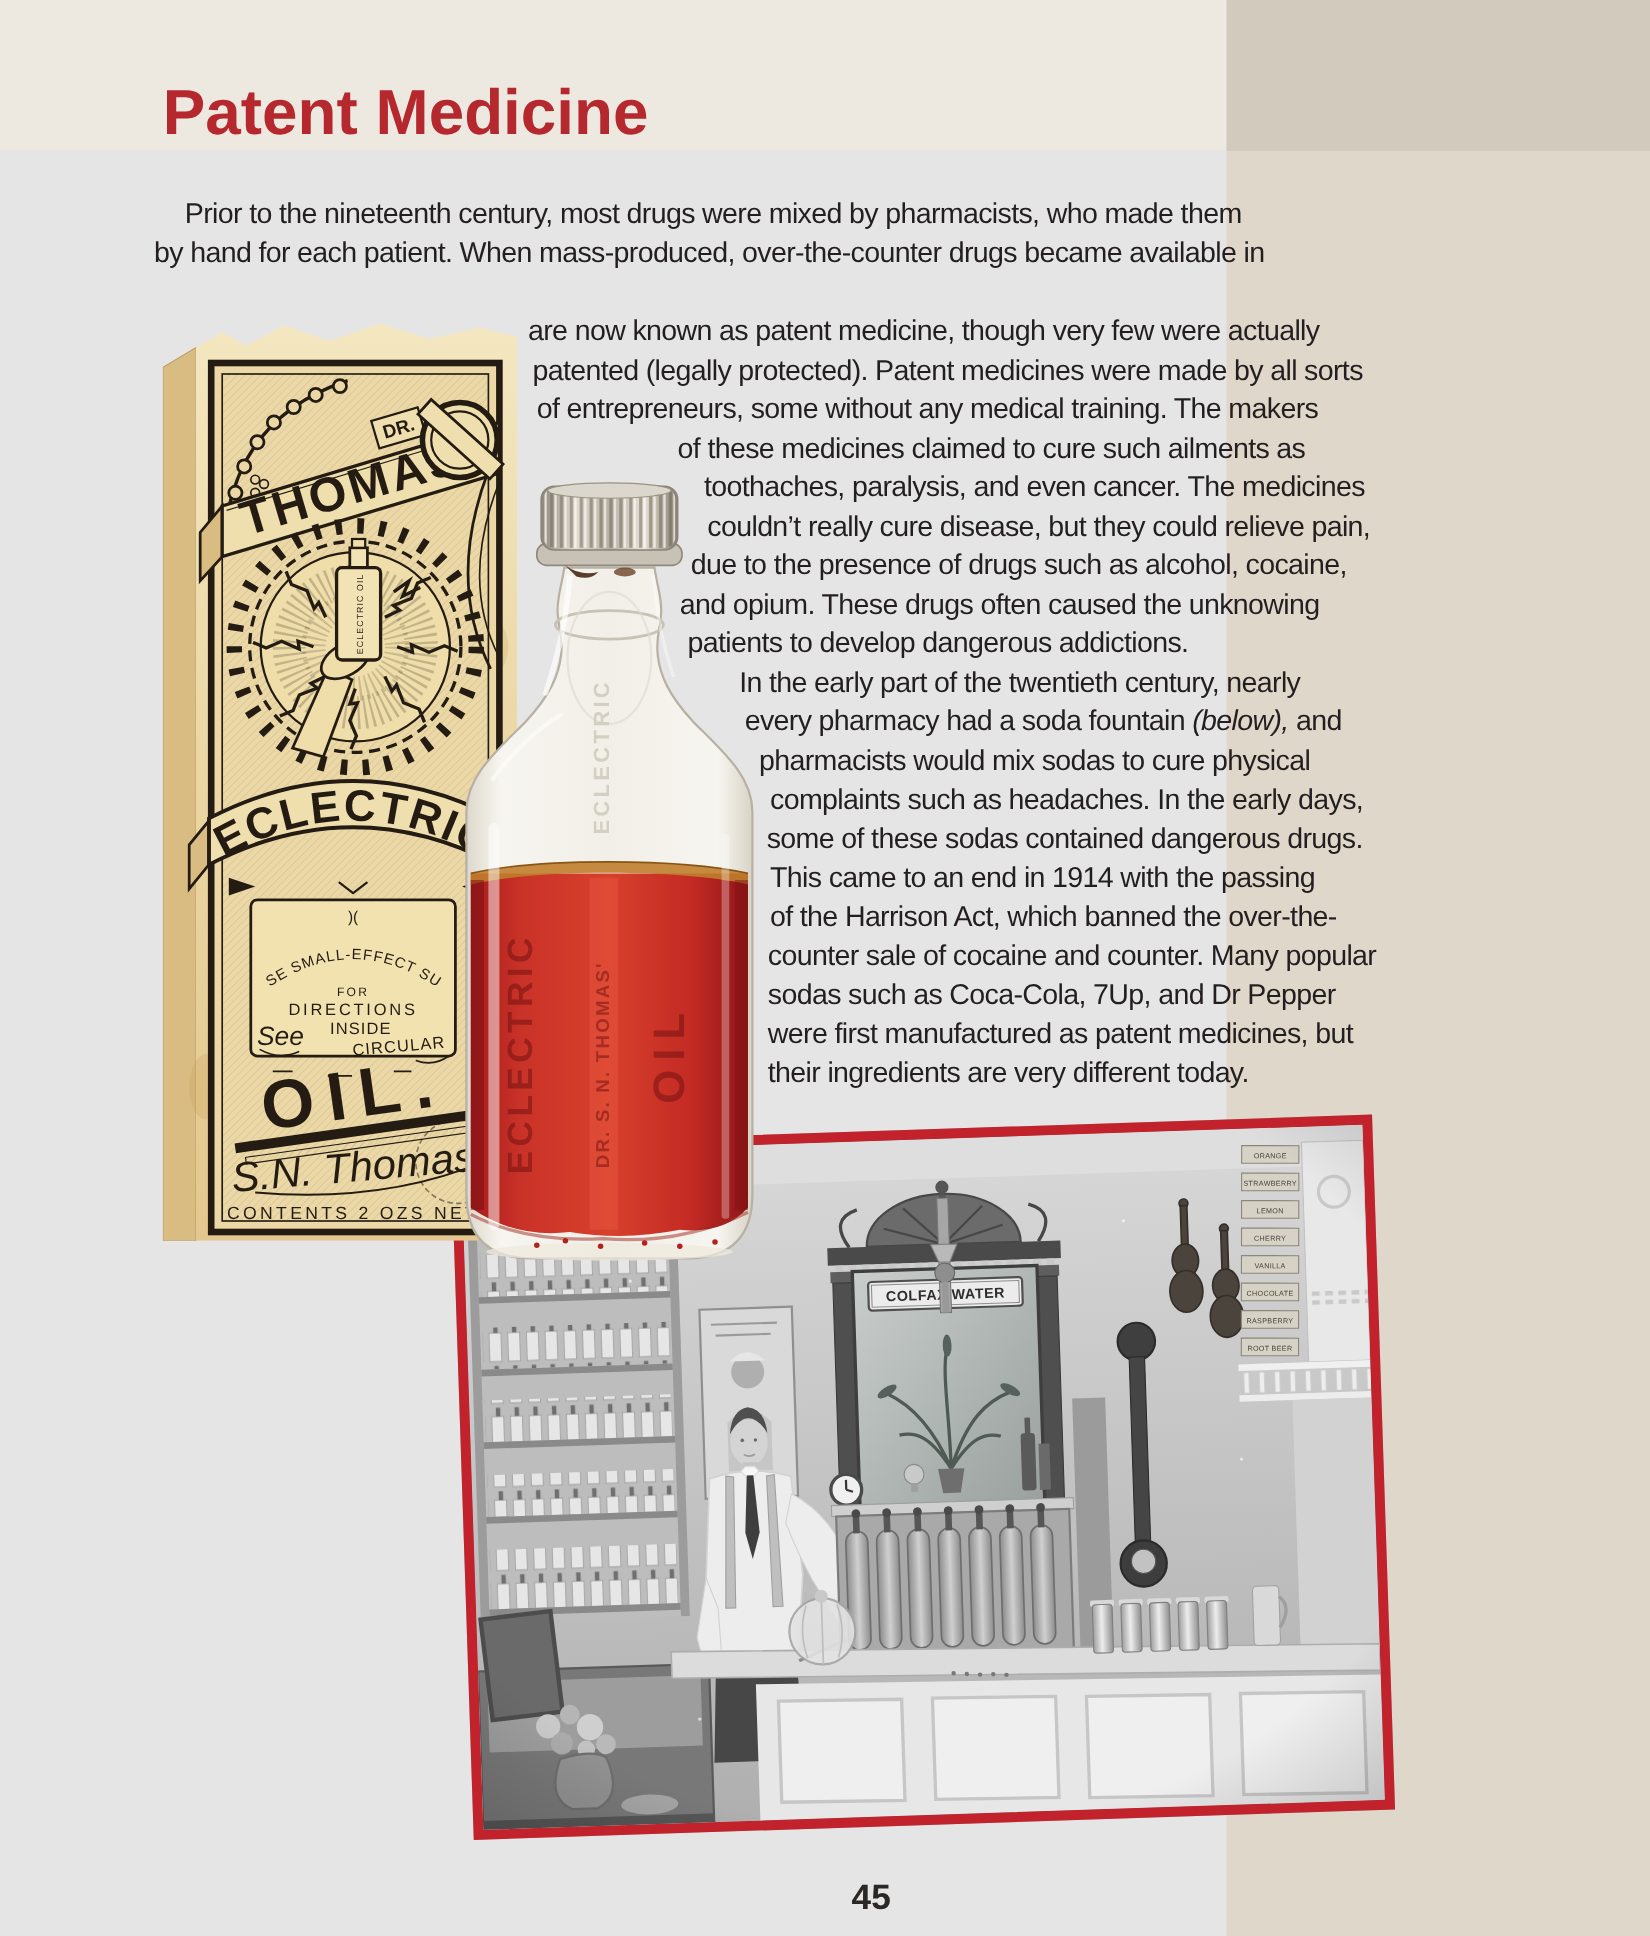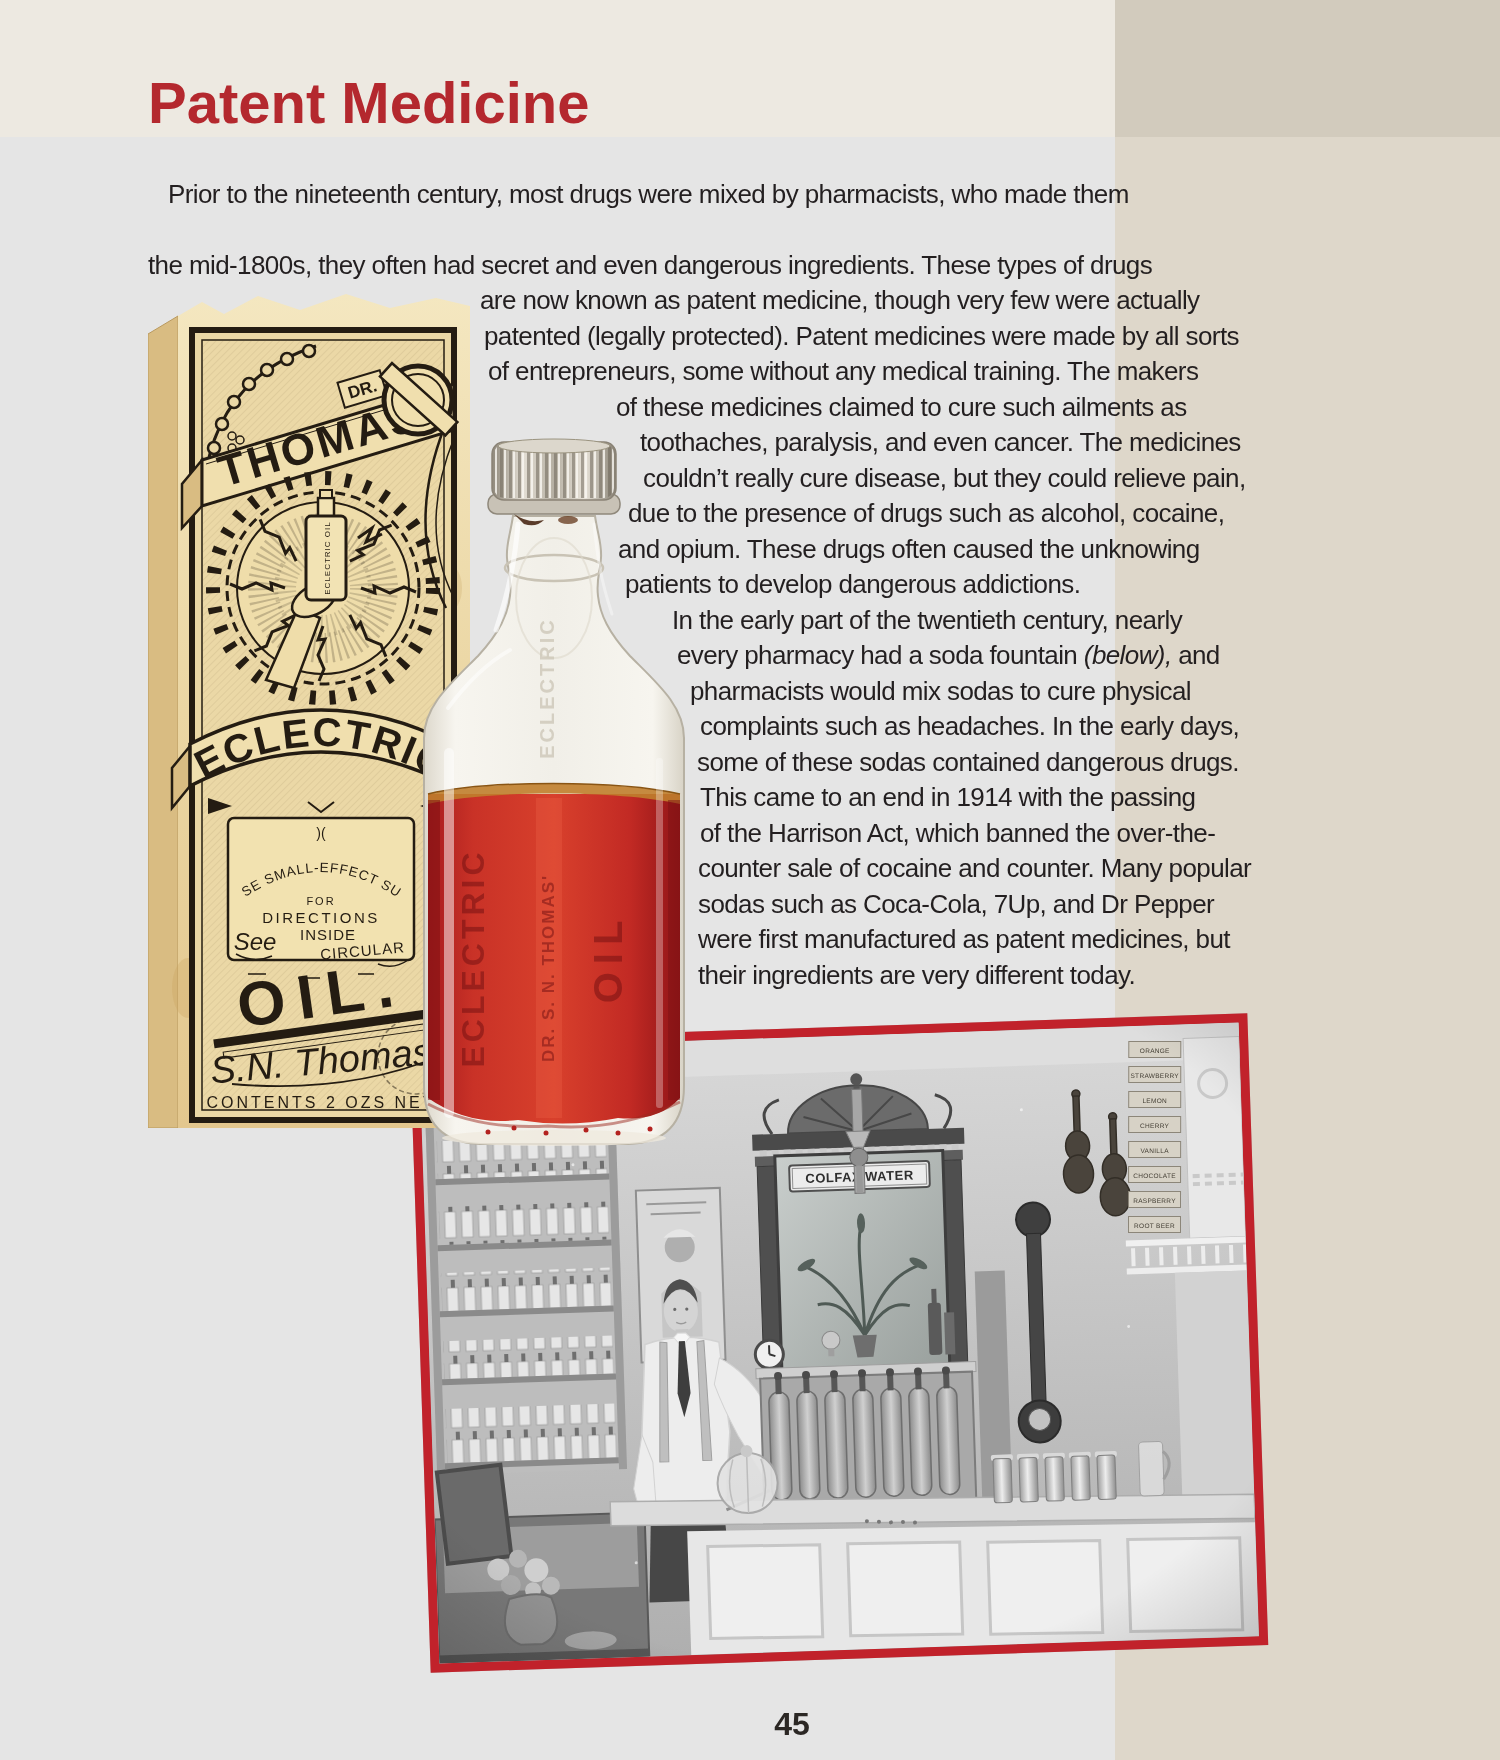--- a/index.html
+++ b/index.html
@@ -26,21 +26,21 @@
 
 <div class="page">
 
   <div class="band"></div>
   <div class="header"></div>
   <div class="header-band"></div>
 
   <h1 class="title">Patent Medicine</h1>
 
   <div class="bl" style="left:168px;top:181px">Prior to the nineteenth century, most drugs were mixed by pharmacists, who made them</div>
-  <div class="bl" style="left:148px;top:252px">the mid-1800s, they often had secret and even dangerous ingredients. These types of drugs</div>
+  <div class="bl" style="left:140px;top:216px">by hand for each patient. When mass-produced, over-the-counter drugs became available in</div>
   <div class="bl" style="left:480px;top:287px">are now known as patent medicine, though very few were actually</div>
   <div class="bl" style="left:484px;top:323px">patented (legally protected). Patent medicines were made by all sorts</div>
   <div class="bl" style="left:488px;top:358px">of entrepreneurs, some without any medical training. The makers</div>
   <div class="bl" style="left:616px;top:394px">of these medicines claimed to cure such ailments as</div>
   <div class="bl" style="left:640px;top:429px">toothaches, paralysis, and even cancer. The medicines</div>
   <div class="bl" style="left:643px;top:465px">couldn’t really cure disease, but they could relieve pain,</div>
   <div class="bl" style="left:628px;top:500px">due to the presence of drugs such as alcohol, cocaine,</div>
   <div class="bl" style="left:618px;top:536px">and opium. These drugs often caused the unknowing</div>
   <div class="bl" style="left:625px;top:571px">patients to develop dangerous addictions.</div>
   <div class="bl" style="left:672px;top:607px">In the early part of the twentieth century, nearly</div>

